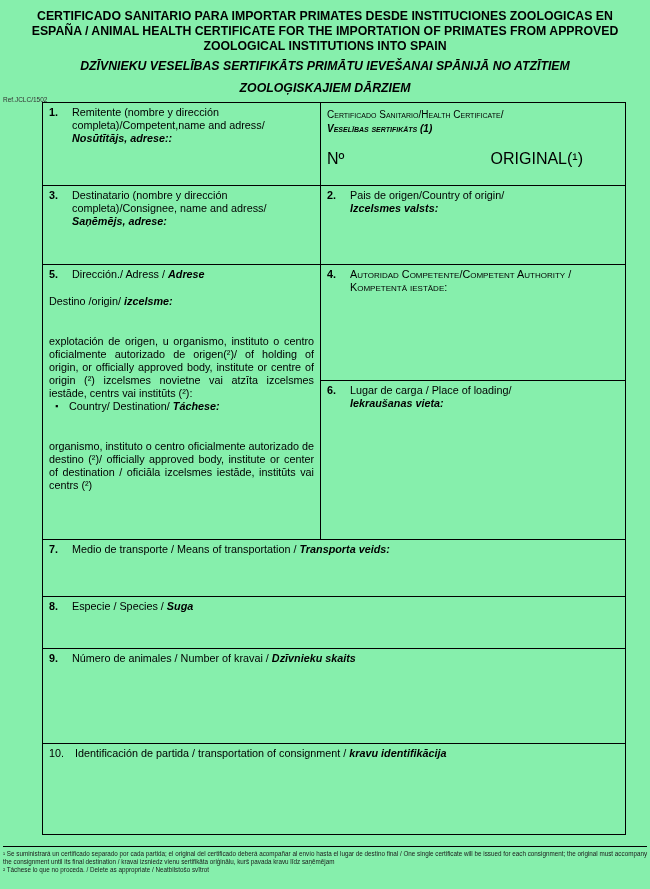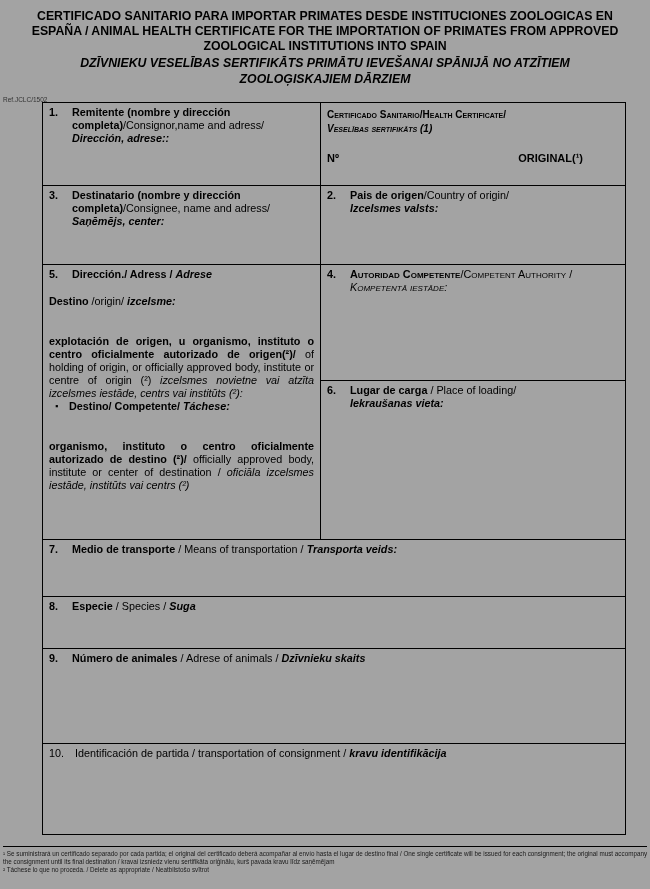--- a/index.html
+++ b/index.html
@@ -1,46 +1,46 @@
 <!DOCTYPE html>
 <html><head>
 <meta charset="utf-8">
 <style>
   * { box-sizing: border-box; }
   html,body { margin:0; padding:0; }
   body { background:#ffffff; }
   .page {
-    position:relative; width:650px; height:889px; background:#a3a3a3;
+    position:relative; width:650px; height:889px; background:#86efac;
     font-family:"Liberation Sans","DejaVu Sans",sans-serif; color:#000;
     overflow:hidden;
   }
   .title-wrap { padding-top:9px; width:592px; margin:0 auto; text-align:center; }
   .title-main { font-weight:bold; font-size:12.3px; line-height:15px; }
-  .title-lv   { font-weight:bold; font-style:italic; font-size:12.3px; line-height:16px; margin-top:1px; }
+  .title-lv   { font-weight:bold; font-style:italic; font-size:12.3px; line-height:22px; margin-top:1px; }
   .ref { position:absolute; left:3px; top:96px; font-size:6.5px; color:#333; }
 
   table.form {
     position:absolute; left:42px; top:102px; width:583px;
     border-collapse:collapse; table-layout:fixed;
   }
   td.cell {
     border:1.3px solid #000; vertical-align:top;
     padding:3px 6px 3px 6px; font-size:10.8px; line-height:13px;
   }
   .numrow { display:flex; }
   .num { flex:0 0 23px; font-weight:bold; }
   .txt { flex:1; }
-  .b  { font-weight:bold; }
-  .i  { font-style:italic; }
+  .b  { font-weight:normal; }
+  .i  { }
   .bi { font-weight:bold; font-style:italic; }
   .sc { font-variant:small-caps; }
 
   .cert-head { margin-top:2px; }
   .cert-head .line { display:block; font-size:10px; line-height:14px; }
-  .certno { display:flex; justify-content:space-between; margin-top:16px; padding-right:36px; font-size:11px; }
+  .certno { display:flex; justify-content:space-between; margin-top:16px; padding-right:36px; font-size:16px; }
 
   .b5-origin { margin-top:14px; }
   .b5-para   { margin-top:27px; text-align:justify; }
   .b5-bullet { display:flex; margin-top:0; }
   .b5-bullet .bullet { flex:0 0 20px; padding-left:6px; font-size:9px; }
   .b5-para2  { margin-top:27px; text-align:justify; }
 
   .foot-rule { position:absolute; left:3px; right:3px; top:846px; border-top:1px solid #000; }
   .footnotes { position:absolute; left:3px; top:850px; width:645px; font-size:6.3px; line-height:7.6px; color:#1a1a1a; }
   .fn { margin-bottom:1px; }
@@ -62,22 +62,22 @@
         <col style="width:278px">
         <col style="width:305px">
       </colgroup>
 
     <tbody>
         <tr>
       <td class="cell" style="height:83px">
         <div class="numrow">
           <span class="num">1.</span>
           <div class="txt" style="max-width:208px">
-            <span class="b">Remitente (nombre y dirección completa)</span><span>/Consignor,name and adress/</span>
-            <div><span class="bi">Dirección, adrese::</span></div>
+            <span class="b">Remitente (nombre y dirección completa)</span><span>/Competent,name and adress/</span>
+            <div><span class="bi">Nosūtītājs, adrese::</span></div>
           </div>
         </div>
       </td>
       <td class="cell">
         <div class="cert-head">
           <span class="line sc b">Certificado Sanitario/Health Certificate/</span>
           <span class="line sc bi">Veselības sertifikāts (1)</span>
         </div>
         <div class="certno">
           <span class="b">Nº</span>
@@ -85,21 +85,21 @@
         </div>
       </td>
     </tr>
 
     <tr>
       <td class="cell" style="height:79px">
         <div class="numrow">
           <span class="num">3.</span>
           <div class="txt" style="max-width:208px">
             <span class="b">Destinatario (nombre y dirección completa)</span><span>/Consignee, name and adress/</span>
-            <div><span class="bi">Saņēmējs, center:</span></div>
+            <div><span class="bi">Saņēmējs, adrese:</span></div>
           </div>
         </div>
       </td>
       <td class="cell">
         <div class="numrow">
           <span class="num">2.</span>
           <div class="txt">
             <span class="b">Pais de origen</span><span>/Country of origin/</span>
             <div><span class="bi">Izcelsmes valsts:</span></div>
           </div>
@@ -116,21 +116,21 @@
           </div>
         </div>
         <div class="b5-origin">
           <span class="b">Destino </span><span>/origin/ </span><span class="bi">izcelsme:</span>
         </div>
         <div class="b5-para">
           <span class="b">explotación de origen, u organismo, instituto o centro oficialmente autorizado de origen(²)/</span><span> of holding of origin, or officially approved body, institute or centre of origin (²) </span><span class="i">izcelsmes novietne vai atzīta izcelsmes iestāde, centrs vai institūts (²):</span>
         </div>
         <div class="b5-bullet">
           <span class="bullet">▪</span>
-          <span><span class="b">Destino/ Competente/ </span><span class="bi">Táchese:</span></span>
+          <span><span class="b">Country/ Destination/ </span><span class="bi">Táchese:</span></span>
         </div>
         <div class="b5-para2">
           <span class="b">organismo, instituto o centro oficialmente autorizado de destino (²)/</span><span> officially approved body, institute or center of destination / </span><span class="i">oficiāla izcelsmes iestāde, institūts vai centrs (²)</span>
         </div>
       </td>
       <td class="cell" style="height:116px">
         <div class="numrow">
           <span class="num">4.</span>
           <div class="txt">
             <span class="sc b">Autoridad Competente</span><span class="sc">/Competent Authority / </span><span class="sc i">Kompetentā iestāde:</span>
@@ -171,21 +171,21 @@
           </div>
         </div>
       </td>
     </tr>
 
     <tr>
       <td class="cell" colspan="2" style="height:95px">
         <div class="numrow">
           <span class="num">9.</span>
           <div class="txt">
-            <span class="b">Número de animales</span><span> / Adrese of animals / </span><span class="bi">Dzīvnieku skaits</span>
+            <span class="b">Número de animales</span><span> / Number of kravai / </span><span class="bi">Dzīvnieku skaits</span>
           </div>
         </div>
       </td>
     </tr>
 
     <tr>
       <td class="cell" colspan="2" style="height:91px">
         <div class="numrow">
           <span class="num" style="flex-basis:26px;font-weight:normal">10.</span>
           <div class="txt">

